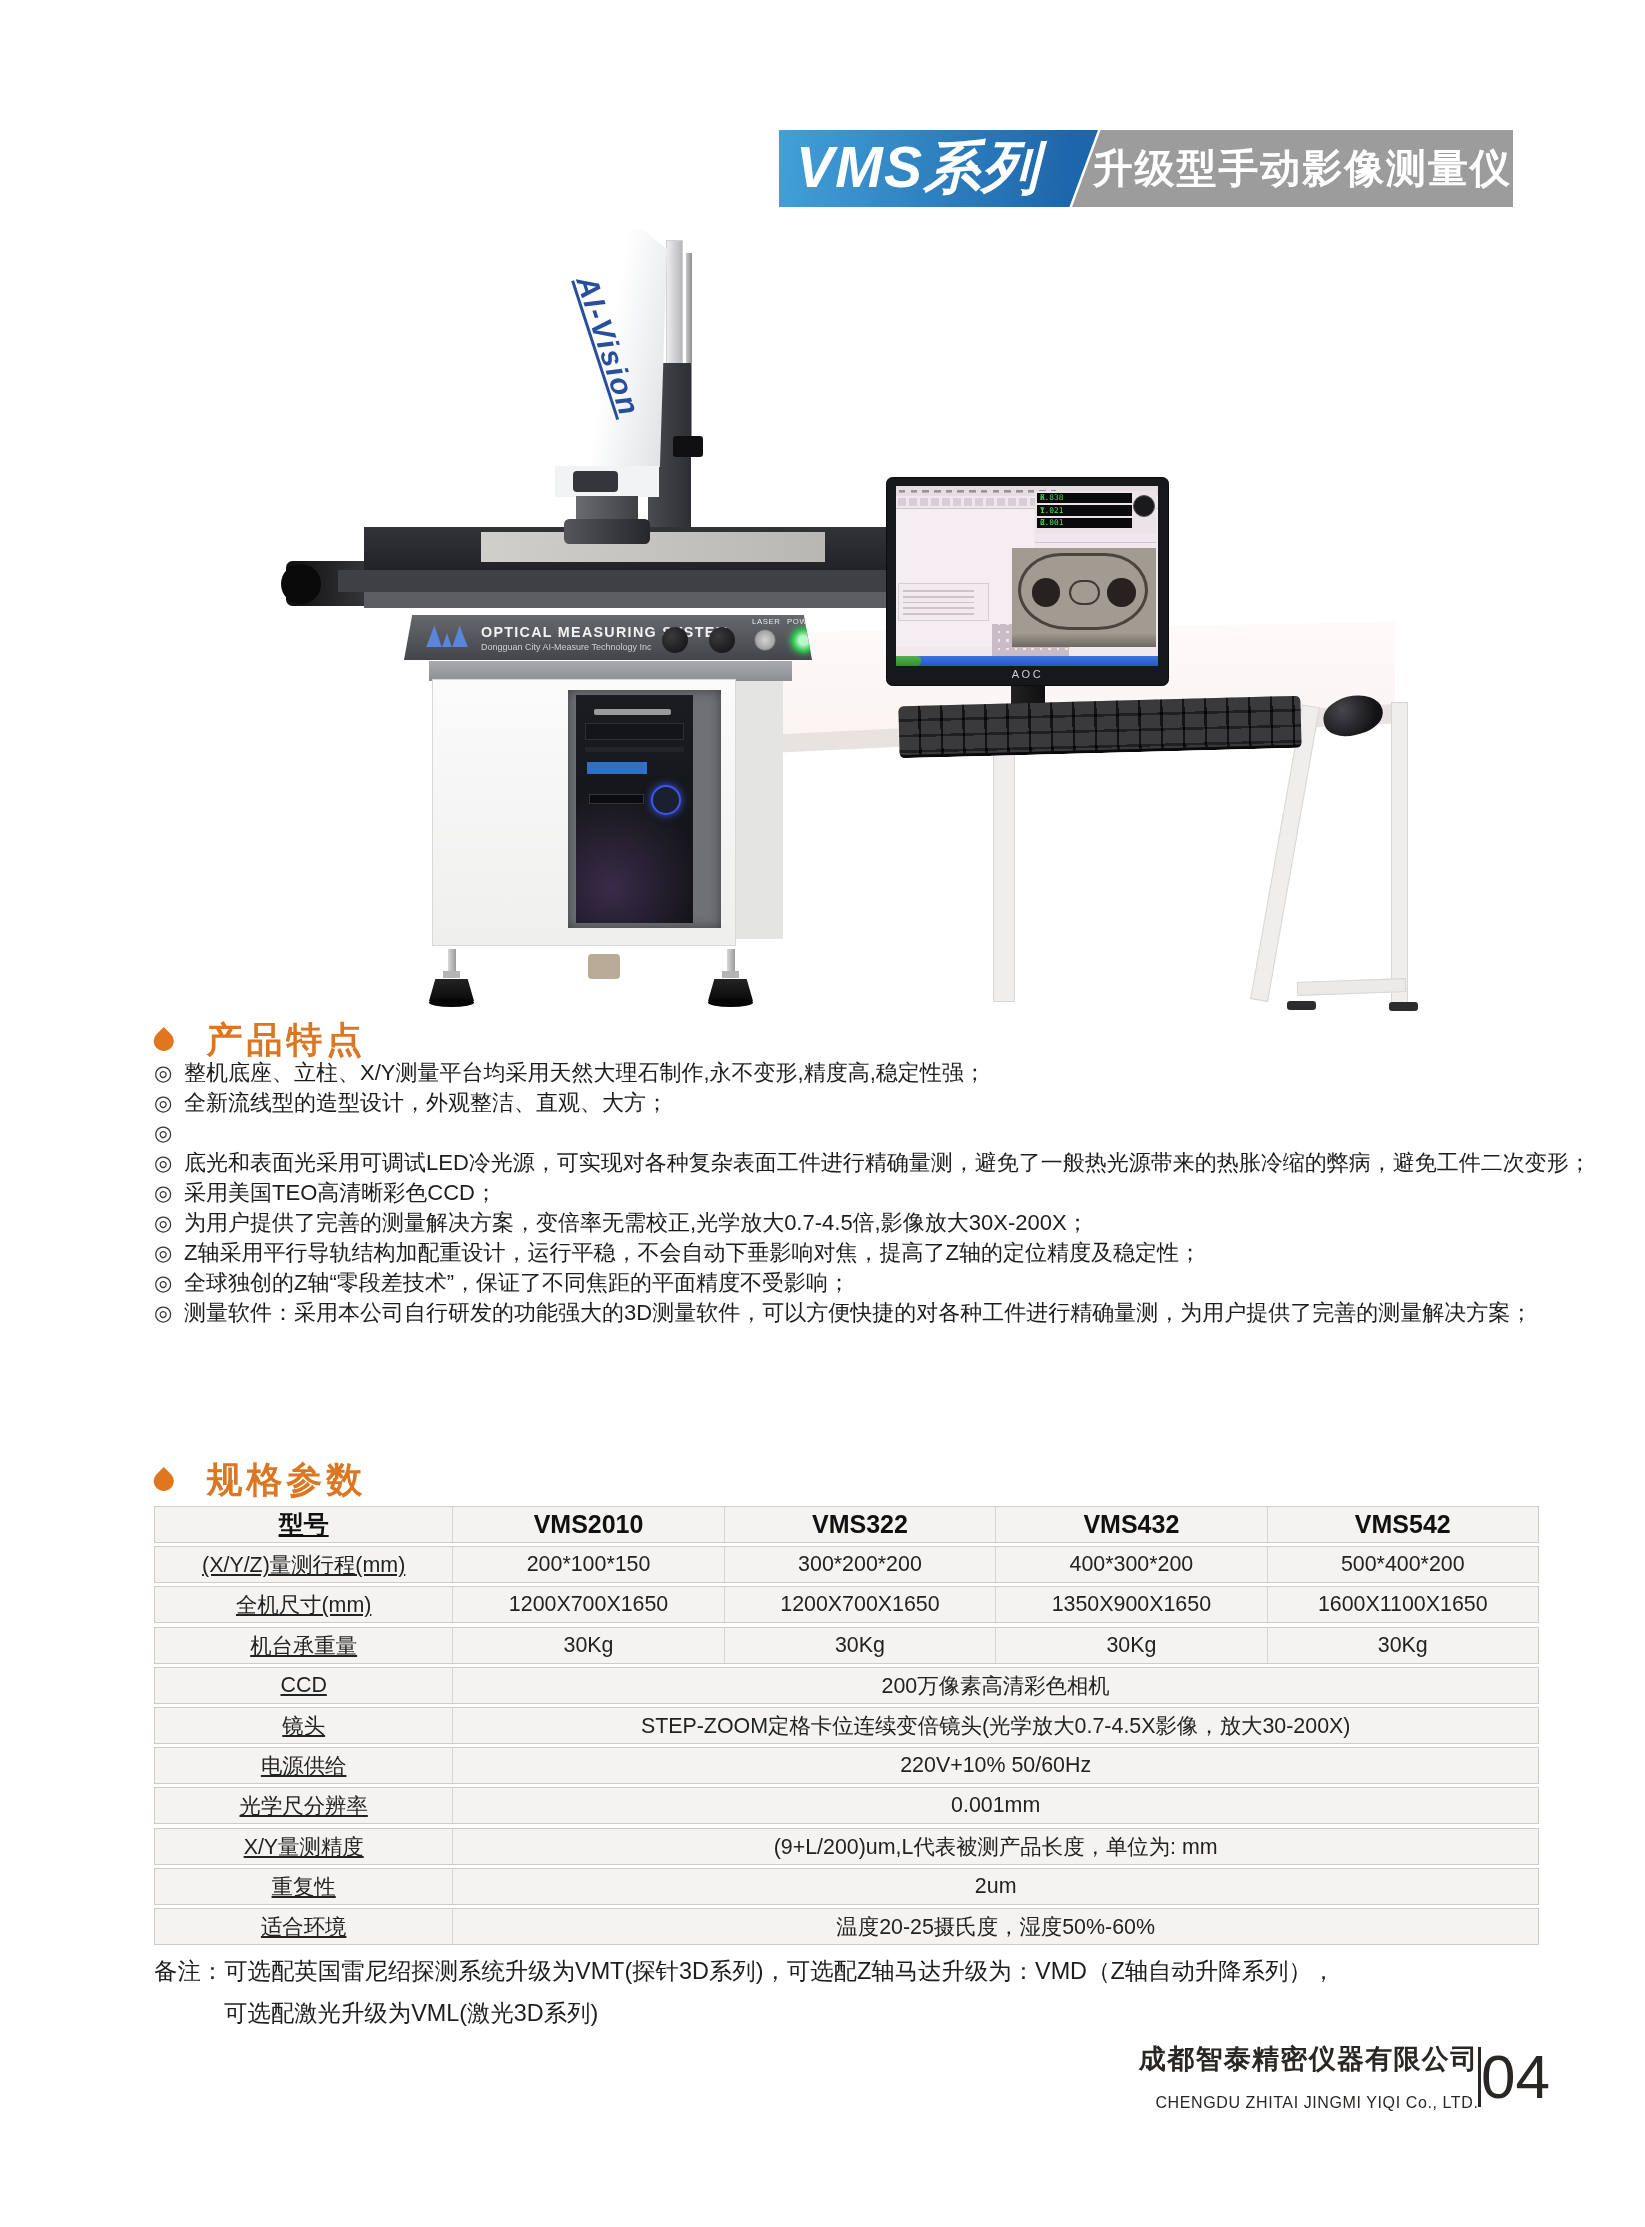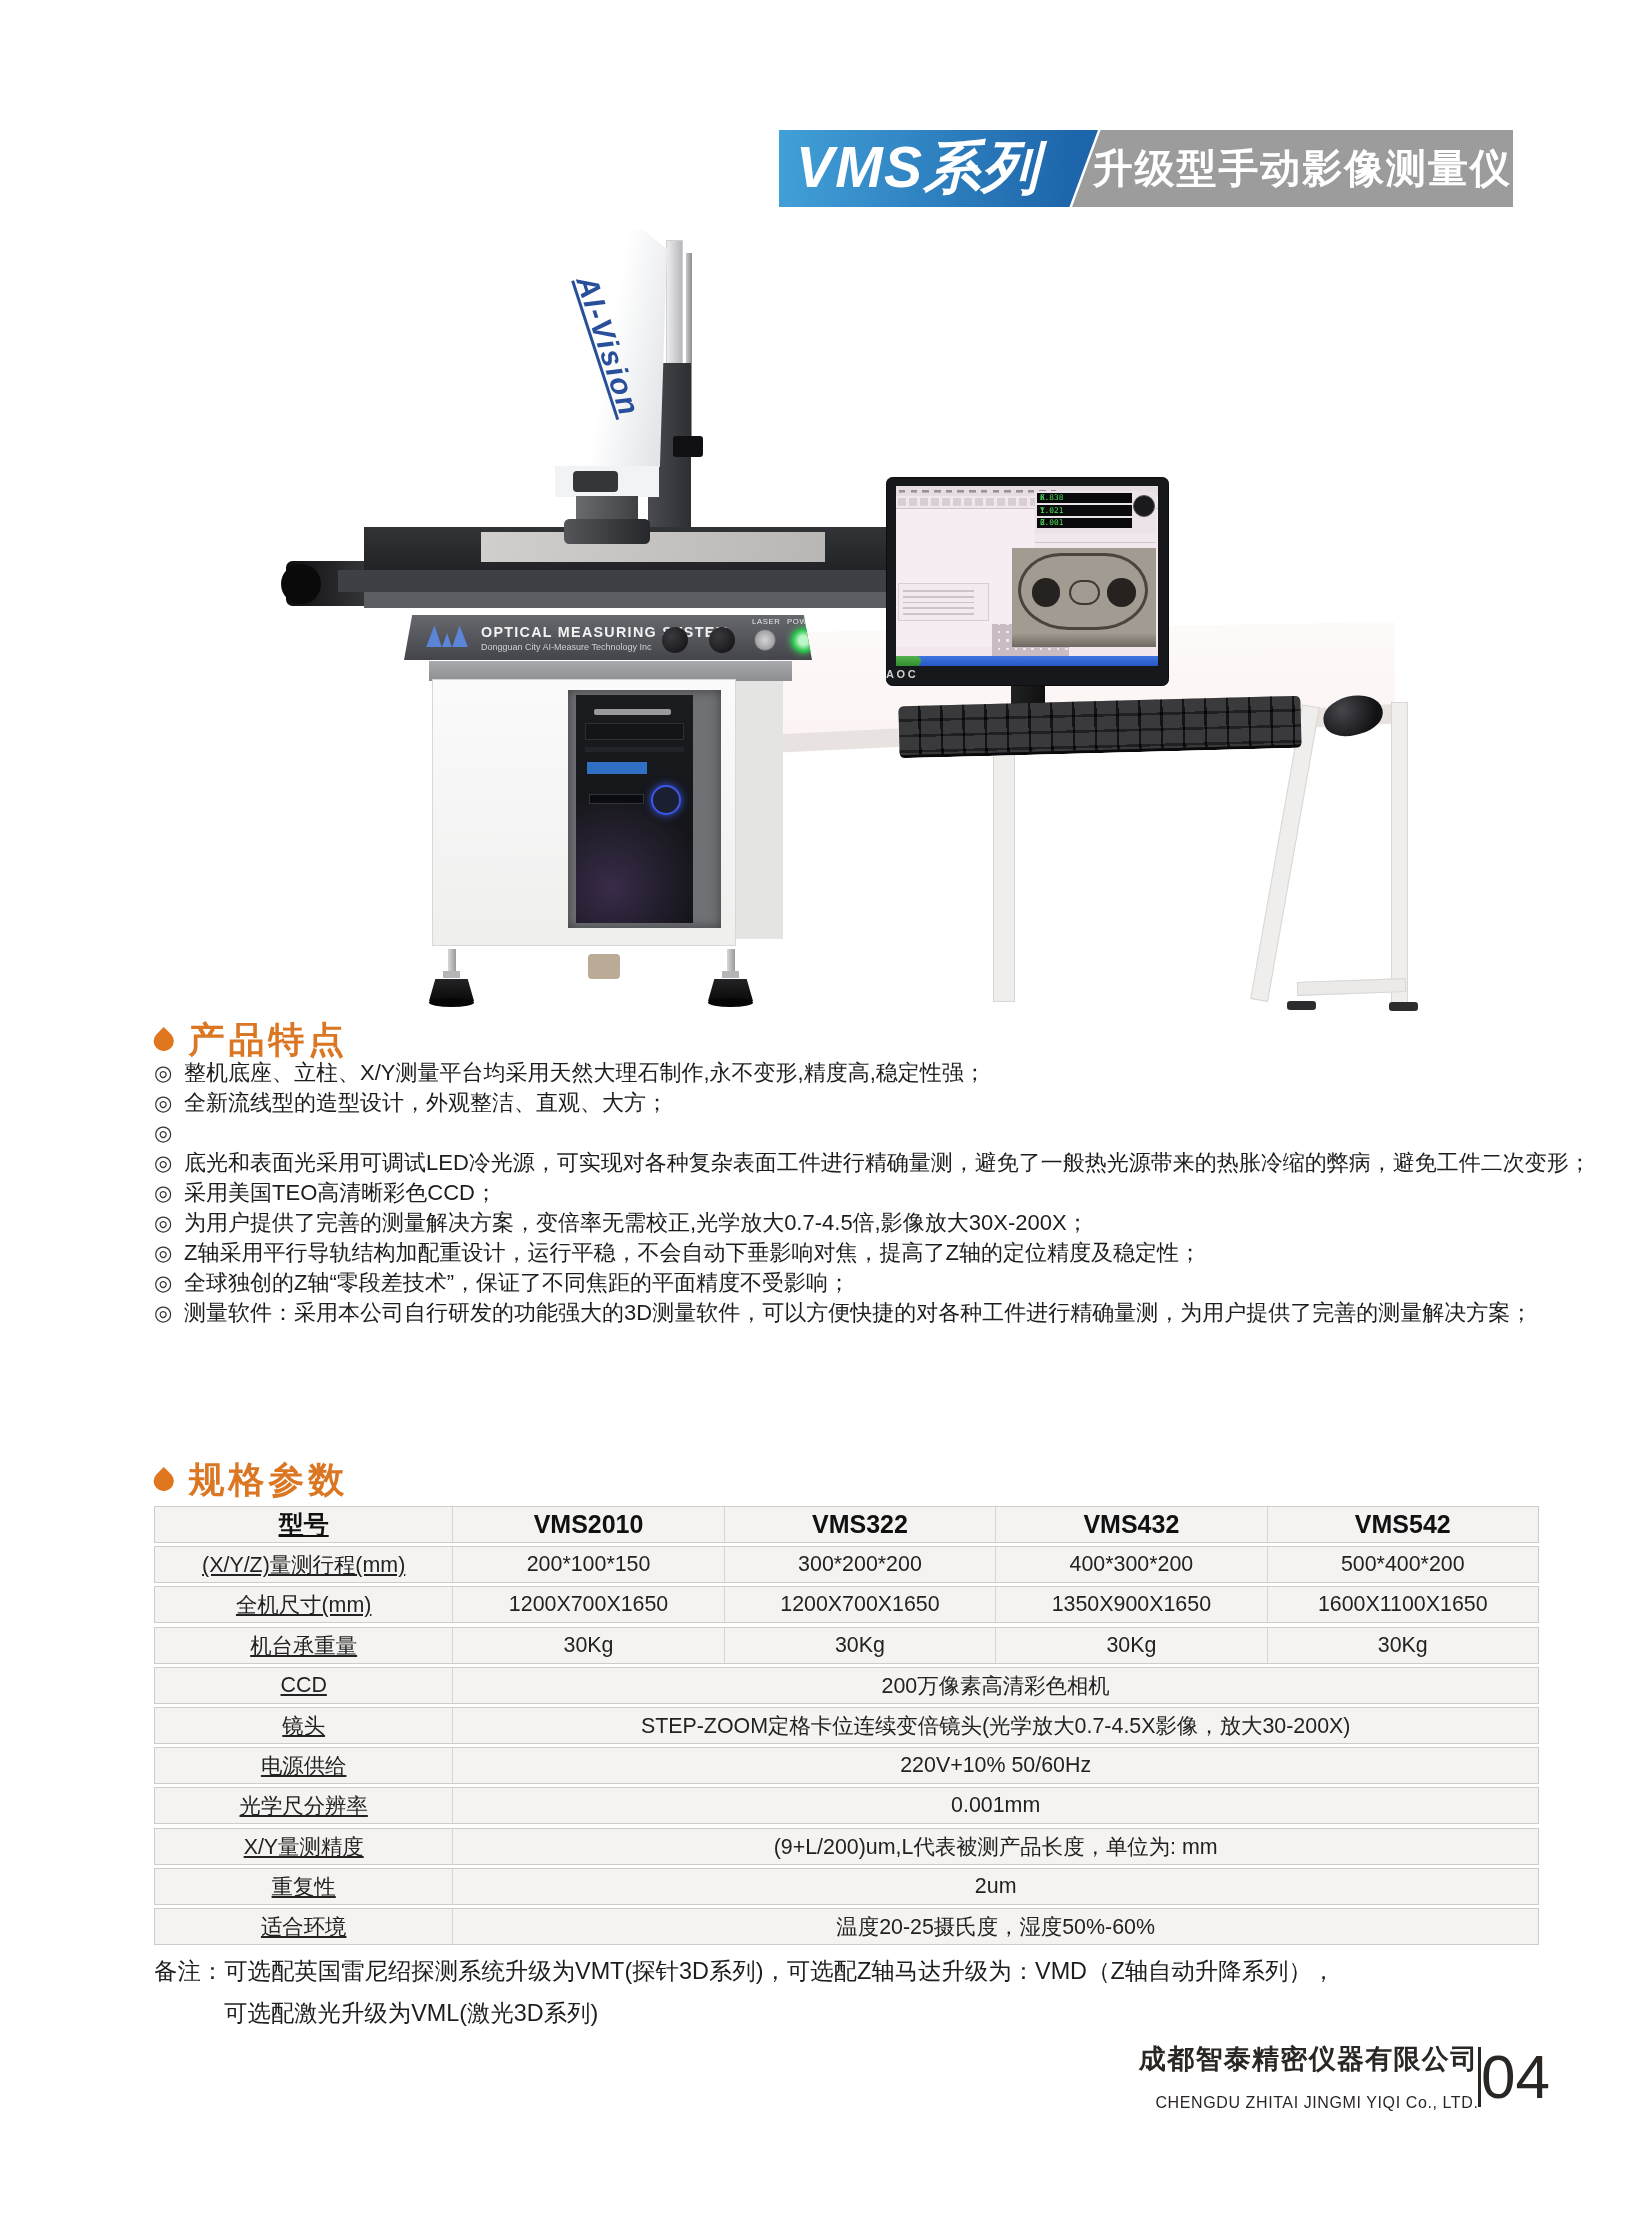--- a/index.html
+++ b/index.html
@@ -11,21 +11,21 @@
     background:linear-gradient(95deg,#42a0d8 0%,#1e66ab 90%);
     clip-path:polygon(0 0,100% 0,calc(100% - 28.6px) 100%,0 100%);
     display:flex;align-items:center;justify-content:flex-start;padding-left:17px;box-sizing:border-box;}
   .banner-blue span{font-size:57px;font-weight:bold;font-style:italic;color:#fff;letter-spacing:1.3px;}
   .banner-gray{position:absolute;left:1072px;top:130px;width:441px;height:77px;
     background:#9c9c9c;clip-path:polygon(28.6px 0,100% 0,100% 100%,0 100%);
     display:flex;align-items:center;justify-content:center;}
   .banner-gray span{font-size:40px;font-weight:bold;color:#fff;letter-spacing:1.9px;padding-left:19.5px;}
 
   
-  .section-head{position:absolute;left:154px;display:flex;align-items:center;gap:15px;}
+  .section-head{position:absolute;left:154px;display:flex;align-items:center;gap:33px;}
   .drop{width:19.5px;height:19.5px;background:#e0771f;border-radius:0 50% 50% 50%;
         transform:rotate(45deg);flex:0 0 auto;}
   .section-title{font-size:36px;font-weight:bold;color:#db7723;letter-spacing:3.9px;}
 
   
   .features{position:absolute;left:154px;top:1058px;width:1460px;list-style:none;margin:0;padding:0;}
   .features li{display:flex;align-items:flex-start;font-size:22px;line-height:30px;color:#1d1d1d;}
   .features .glyph{flex:0 0 auto;margin-right:11.7px;color:#333;font-size:21px;}
 
   
@@ -153,21 +153,21 @@
   .m-tabs{left:139px;top:49px;width:121px;height:8.4px;background:#efe7ed;border-bottom:0.6px solid #cfc5cc;}
   .m-cam{left:116px;top:62px;width:144px;height:99px;background:#a19b92;overflow:hidden;}
   .m-cam .ring{left:5.2px;top:5.2px;width:130px;height:77px;border:3.2px solid #4a443d;
     border-radius:38% 38% 45% 45%/55% 55% 60% 60%;}
   .m-cam .hole{width:28.6px;height:28.6px;border-radius:50%;background:#262220;top:30px;}
   .m-cam .h1{left:19.5px;} .m-cam .h2{left:95px;}
   .m-cam .obround{left:57px;top:32px;width:31px;height:25px;border:2.6px solid #3f3933;border-radius:14.3px;}
   .m-cam .shade{left:0;bottom:0;width:100%;height:14.3px;background:linear-gradient(180deg,transparent,#6e6861);}
   .m-taskbar{left:0;bottom:0;width:100%;height:9.7px;background:linear-gradient(180deg,#3f74e0,#2857c4);}
   .m-start{left:0;bottom:0;width:25px;height:9.7px;background:linear-gradient(180deg,#56b14f,#2f8f2f);border-radius:0 4.5px 4.5px 0;}
-  .m-brand{left:0;top:191px;width:283px;color:#cfd0d3;font-size:11px;letter-spacing:2.6px;font-weight:bold;}
+  .m-brand{left:0;top:191px;width:283px;text-align:center;color:#cfd0d3;font-size:11px;letter-spacing:2.6px;font-weight:normal;}
   .m-neck{left:125px;top:209px;width:34px;height:34px;background:linear-gradient(90deg,#222,#0f0f11);}
   .m-base{left:62px;top:235px;width:159px;height:23.4px;background:#141417;border-radius:50%;}
 
   .keyboard{left:639px;top:487px;width:402px;height:52px;z-index:6;border-radius:5.2px;
     transform:rotate(-1.5deg);border-bottom:3.9px solid #0a0a0c;
     background:repeating-linear-gradient(90deg,rgba(255,255,255,.07) 0 19.5px,rgba(0,0,0,.55) 19.5px 22px),
                repeating-linear-gradient(180deg,rgba(255,255,255,.05) 0 13px,rgba(0,0,0,.55) 13px 15.6px),#202023;}
   .mouse{left:1063px;top:482px;width:60px;height:39px;z-index:6;transform:rotate(-14deg);
     background:radial-gradient(circle at 35% 30%,#46464c,#121214 72%);border-radius:48% 52% 46% 46%;}
 </style>

